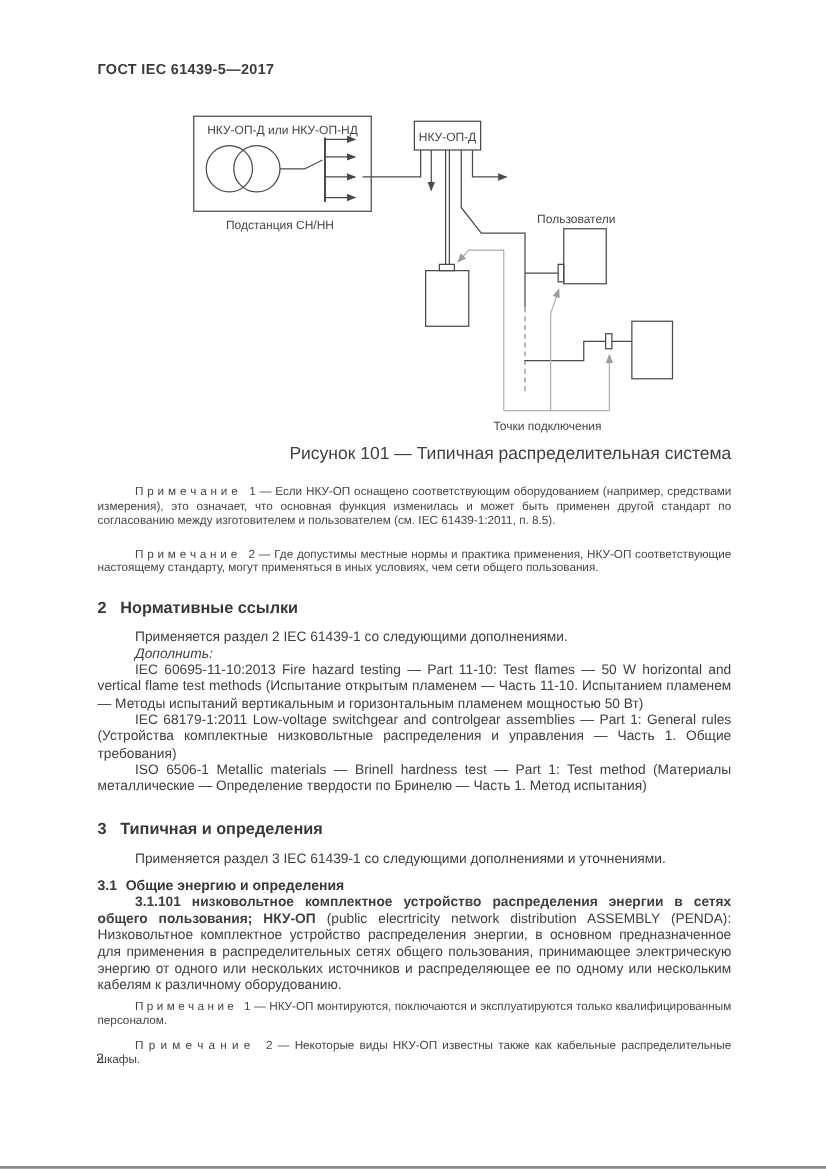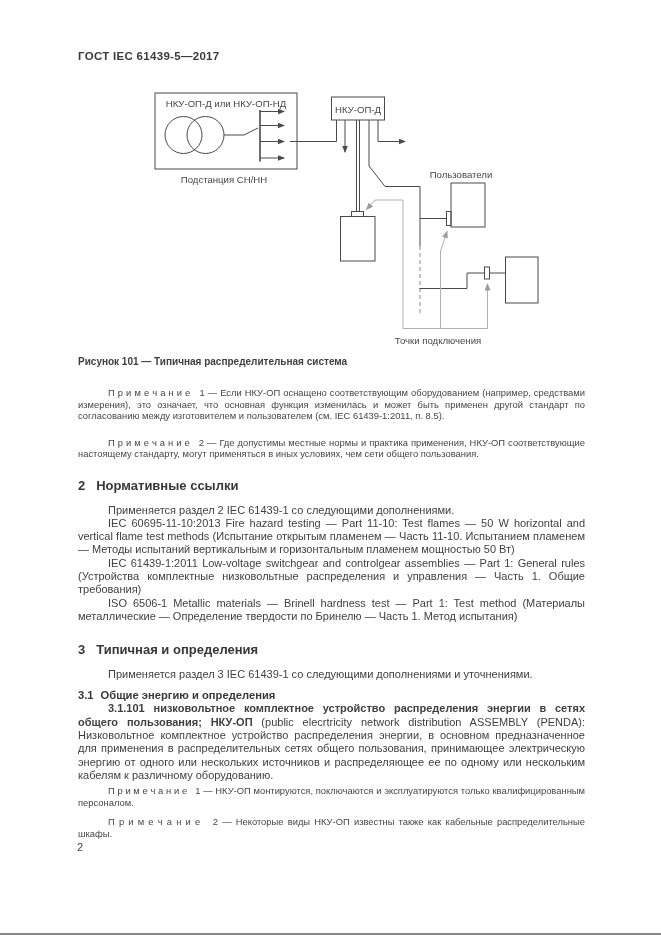--- a/index.html
+++ b/index.html
@@ -8,21 +8,21 @@
     font-family:"Liberation Sans", sans-serif; color:#3f3f3f; overflow:hidden;
     margin:0 auto;
   }
   .doc-header {
     position:absolute; left:78px; top:50px;
     font-size:11.5px; font-weight:bold; color:#3a3a3a; letter-spacing:0.3px;
   }
   .figure-svg { position:absolute; left:0; top:85px; }
   svg text { font-family:"Liberation Sans", sans-serif; font-size:9.6px; fill:#474747; }
   .content { position:absolute; left:78px; top:356px; width:507px; }
-  .fig-caption { font-size:10px; line-height:12px; text-align:left; color:#3f3f3f; margin:0;font-weight:bold; }
+  .fig-caption { font-size:14px; line-height:12px; text-align:right; color:#3f3f3f; margin:0; }
   .note {
     font-size:9.4px; line-height:11.5px; text-align:justify; text-indent:30px;
     margin:0; color:#464646;
   }
   .body {
     font-size:11px; line-height:13.3px; text-align:justify; text-indent:30px;
     margin:0; color:#3f3f3f;
   }
   h2 { font-size:13px; line-height:15px; font-weight:bold; margin:0; color:#383838; }
   h3 { font-size:11.2px; line-height:13px; font-weight:bold; margin:0; color:#383838; }
@@ -118,22 +118,23 @@
   <div class="content">
 
     <p class="fig-caption">Рисунок 101 — Типичная распределительная система</p>
 
     <p class="note mt19">П р и м е ч а н и е&nbsp;&nbsp; 1 — Если НКУ-ОП оснащено соответствующим оборудованием (например, средствами измерения), это означает, что основная функция изменилась и может быть применен другой стандарт по согласованию между изготовителем и пользователем (см. IEC 61439-1:2011, п. 8.5).</p>
     <p class="note mt15">П р и м е ч а н и е&nbsp;&nbsp; 2 — Где допустимы местные нормы и практика применения, НКУ-ОП соответствующие настоящему стандарту, могут применяться в иных условиях, чем сети общего пользования.</p>
 
     <h2 class="mt18"><span>2</span><span class="ht">Нормативные ссылки</span></h2>
 
     <p class="body mt11">Применяется раздел 2 IEC 61439-1 со следующими дополнениями.</p>
+    <p class="body italic">Дополнить:</p>
     <p class="body">IEC 60695-11-10:2013 Fire hazard testing — Part 11-10: Test flames — 50 W horizontal and vertical flame test methods (Испытание открытым пламенем — Часть 11-10. Испытанием пламенем — Методы испытаний вертикальным и горизонтальным пламенем мощностью 50 Вт)</p>
-    <p class="body">IEC 61439-1:2011 Low-voltage switchgear and controlgear assemblies — Part 1: General rules (Устройства комплектные низковольтные распределения и управления — Часть 1. Общие требования)</p>
+    <p class="body">IEC 68179-1:2011 Low-voltage switchgear and controlgear assemblies — Part 1: General rules (Устройства комплектные низковольтные распределения и управления — Часть 1. Общие требования)</p>
     <p class="body">ISO 6506-1 Metallic materials — Brinell hardness test — Part 1: Test method (Материалы металлические — Определение твердости по Бринелю — Часть 1. Метод испытания)</p>
 
     <h2 class="mt19"><span>3</span><span class="ht">Типичная и определения</span></h2>
 
     <p class="body mt11">Применяется раздел 3 IEC 61439-1 со следующими дополнениями и уточнениями.</p>
 
     <h3 class="mt8"><span>3.1</span><span class="ht2">Общие энергию и определения</span></h3>
 
 
     <p class="body"><span class="b">3.1.101 </span><span class="b">низковольтное комплектное устройство распределения энергии в сетях общего пользования; НКУ-ОП</span><span> (public elecrtricity network distribution ASSEMBLY (PENDA): Низковольтное комплектное устройство распределения энергии, в основном предназначенное для применения в распределительных сетях общего пользования, принимающее электрическую энергию от одного или нескольких источников и распределяющее ее по одному или нескольким кабелям к различному оборудованию.</span></p>

